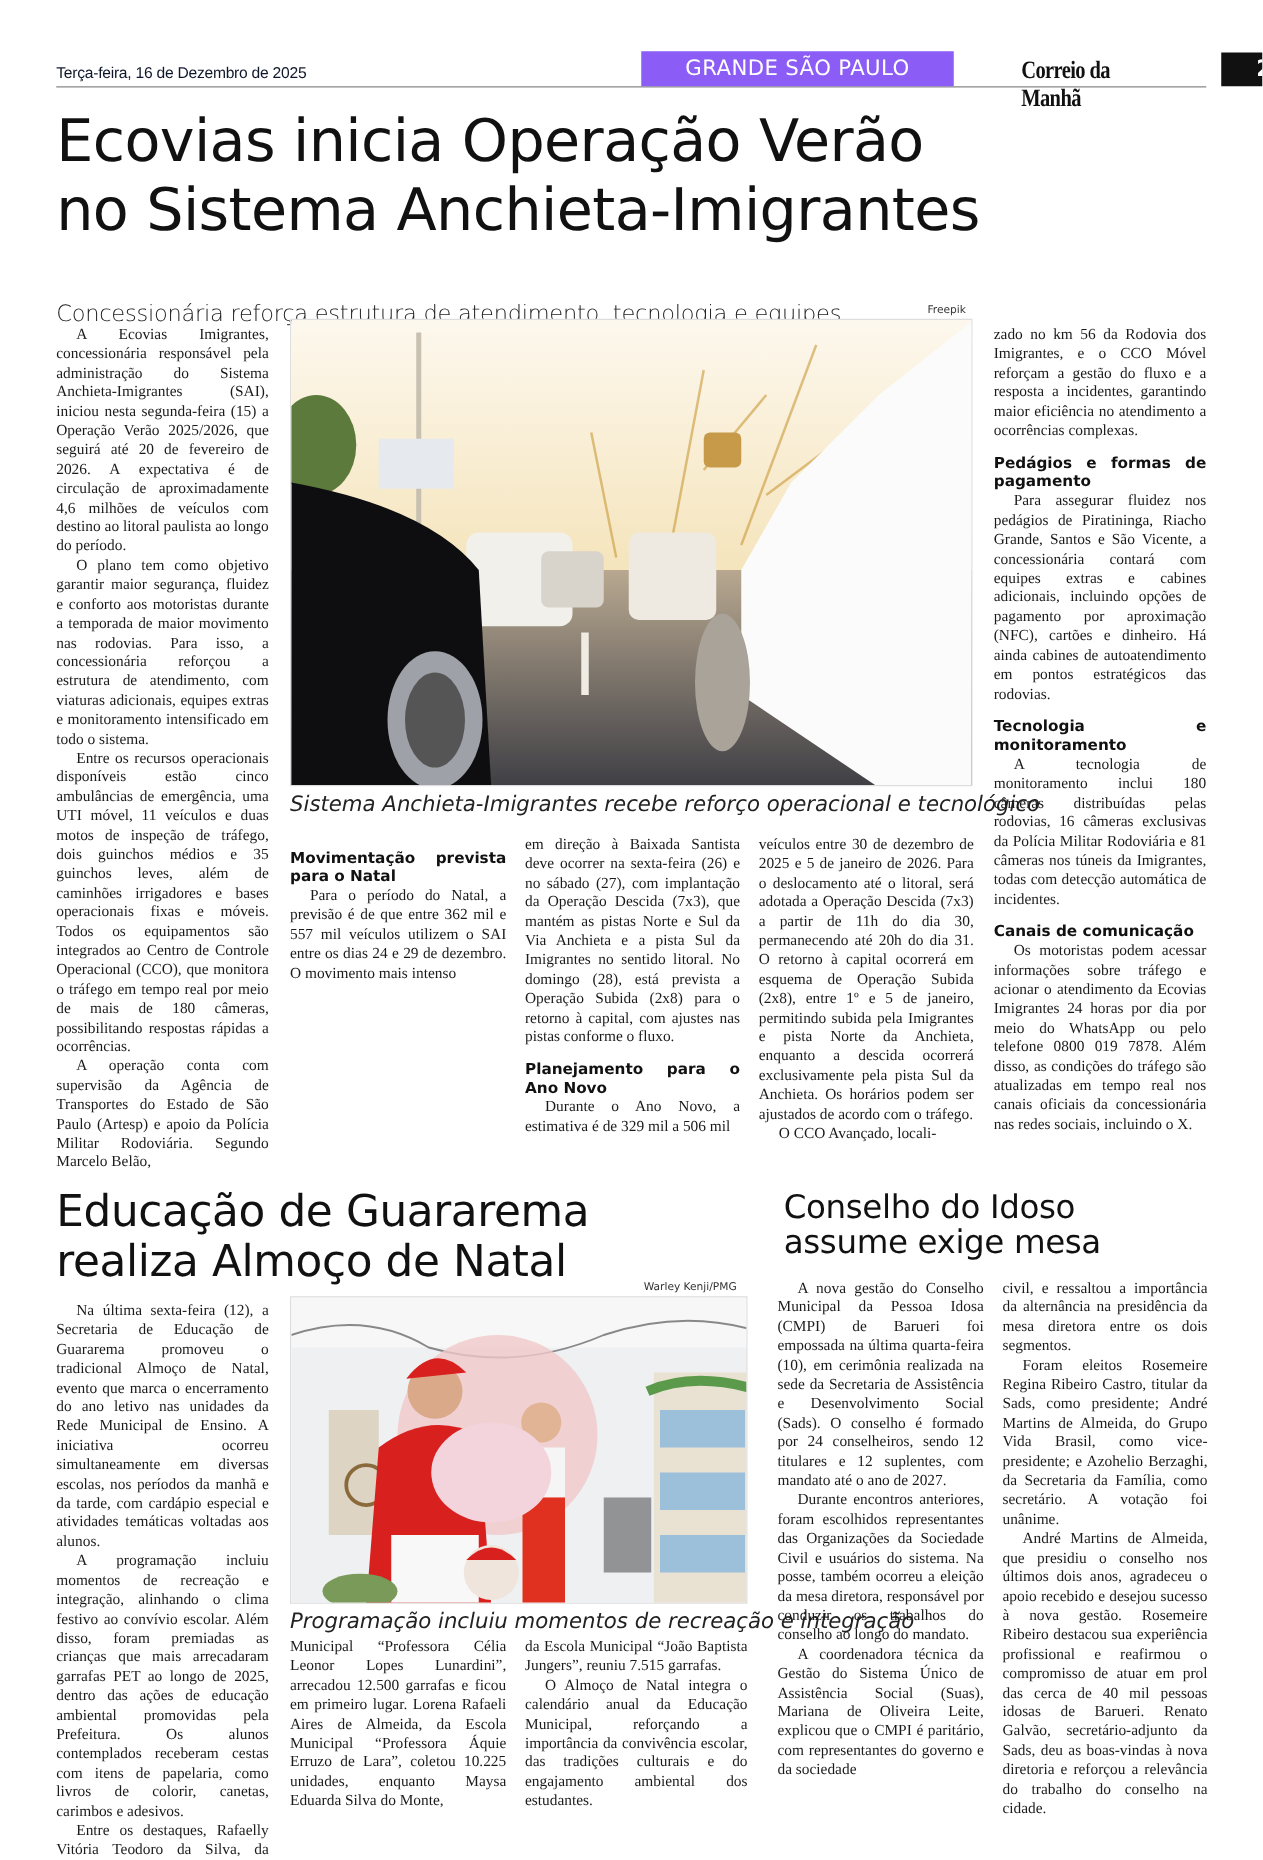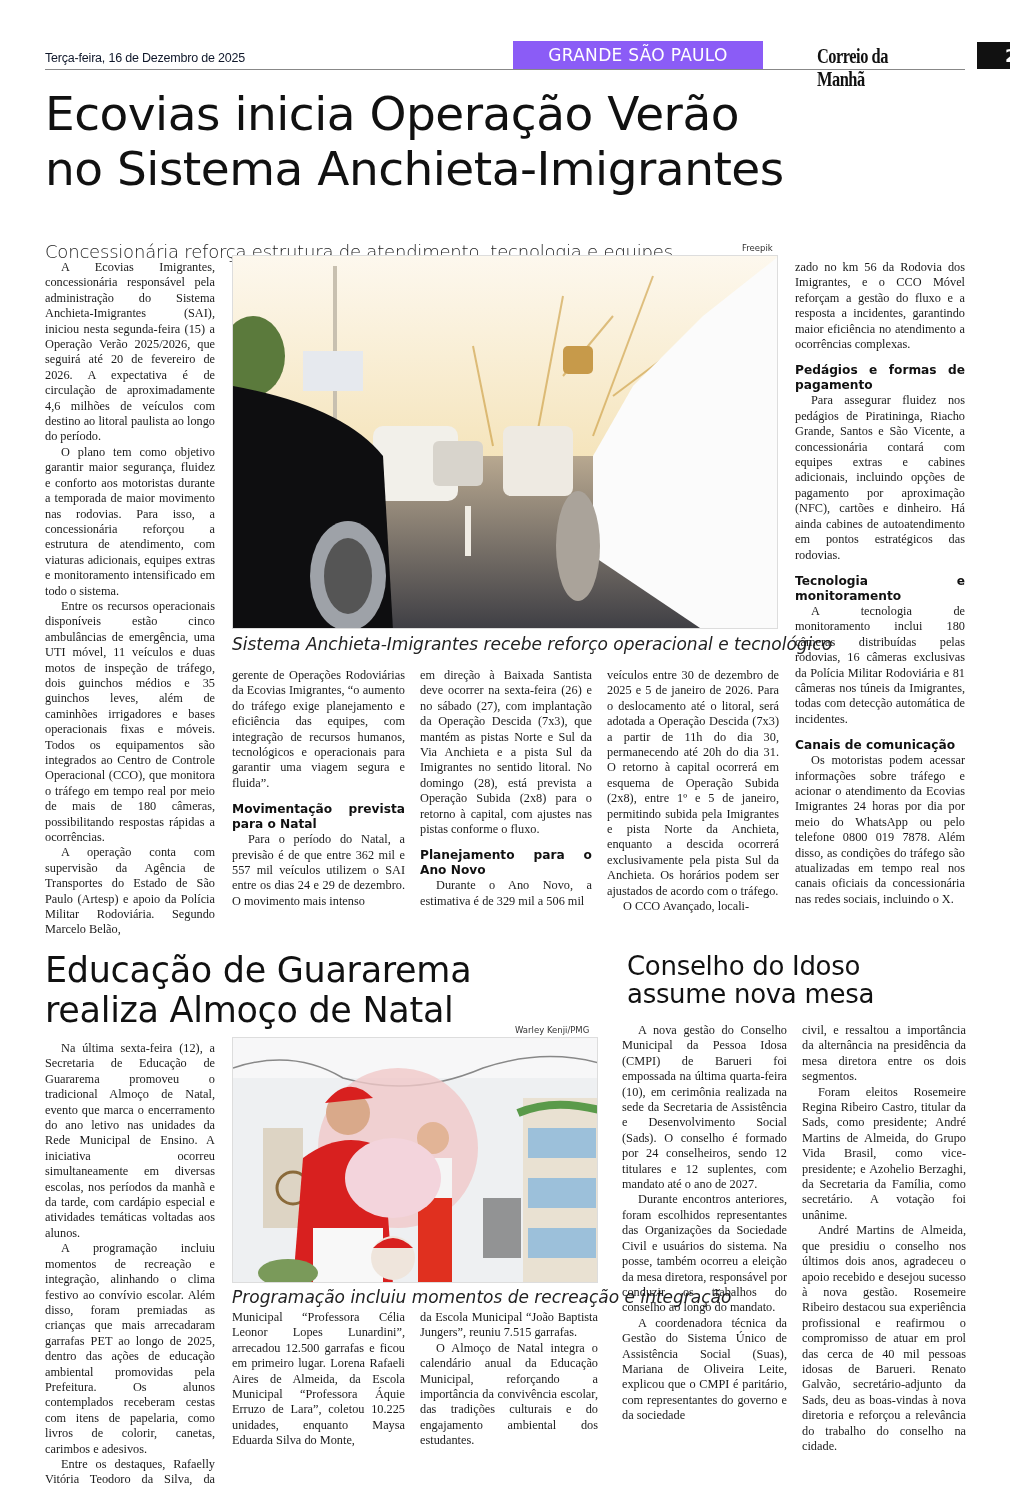--- a/index.html
+++ b/index.html
@@ -80,21 +80,20 @@
 <span class="caption" style="left:232px; top:634px;">Sistema Anchieta-Imigrantes recebe reforço operacional e tecnológico</span>
 
 <div class="col" style="left:45px; top:260px; width:170px;">
   <p>A Ecovias Imigrantes, concessionária responsável pela administração do Sistema Anchieta-Imigrantes (SAI), iniciou nesta segunda-feira (15) a Operação Verão 2025/2026, que seguirá até 20 de fevereiro de 2026. A expectativa é de circulação de aproximadamente 4,6 milhões de veículos com destino ao litoral paulista ao longo do período.</p>
   <p>O plano tem como objetivo garantir maior segurança, fluidez e conforto aos motoristas durante a temporada de maior movimento nas rodovias. Para isso, a concessionária reforçou a estrutura de atendimento, com viaturas adicionais, equipes extras e monitoramento intensificado em todo o sistema.</p>
   <p>Entre os recursos operacionais disponíveis estão cinco ambulâncias de emergência, uma UTI móvel, 11 veículos e duas motos de inspeção de tráfego, dois guinchos médios e 35 guinchos leves, além de caminhões irrigadores e bases operacionais fixas e móveis. Todos os equipamentos são integrados ao Centro de Controle Operacional (CCO), que monitora o tráfego em tempo real por meio de mais de 180 câmeras, possibilitando respostas rápidas a ocorrências.</p>
   <p>A operação conta com supervisão da Agência de Transportes do Estado de São Paulo (Artesp) e apoio da Polícia Militar Rodoviária. Segundo Marcelo Belão,</p>
 </div>
 
 <div class="col" style="left:232px; top:668px; width:173px;">
-  <p class="noind">gerente de Operações Rodoviárias da Ecovias Imigrantes, “o aumento do tráfego exige planejamento e eficiência das equipes, com integração de recursos humanos, tecnológicos e operacionais para garantir uma viagem segura e fluida”.</p>
   <h4>Movimentação prevista para o Natal</h4>
   <p>Para o período do Natal, a previsão é de que entre 362 mil e 557 mil veículos utilizem o SAI entre os dias 24 e 29 de dezembro. O movimento mais intenso</p>
 </div>
 
 <div class="col" style="left:420px; top:668px; width:172px;">
   <p class="noind">em direção à Baixada Santista deve ocorrer na sexta-feira (26) e no sábado (27), com implantação da Operação Descida (7x3), que mantém as pistas Norte e Sul da Via Anchieta e a pista Sul da Imigrantes no sentido litoral. No domingo (28), está prevista a Operação Subida (2x8) para o retorno à capital, com ajustes nas pistas conforme o fluxo.</p>
   <h4>Planejamento para o Ano Novo</h4>
   <p>Durante o Ano Novo, a estimativa é de 329 mil a 506 mil</p>
 </div>
 
@@ -156,21 +155,21 @@
 <div class="col" style="left:232px; top:1310px; width:173px;">
   <p class="noind">Municipal “Professora Célia Leonor Lopes Lunardini”, arrecadou 12.500 garrafas e ficou em primeiro lugar. Lorena Rafaeli Aires de Almeida, da Escola Municipal “Professora Áquie Erruzo de Lara”, coletou 10.225 unidades, enquanto Maysa Eduarda Silva do Monte,</p>
 </div>
 <div class="col" style="left:420px; top:1310px; width:178px;">
   <p class="noind">da Escola Municipal “João Baptista Jungers”, reuniu 7.515 garrafas.</p>
   <p>O Almoço de Natal integra o calendário anual da Educação Municipal, reforçando a importância da convivência escolar, das tradições culturais e do engajamento ambiental dos estudantes.</p>
 </div>
 
 <div class="h2" style="left:627px; top:952px; font-size:26px; line-height:28px;">
   <div>Conselho do Idoso</div>
-  <div>assume nova mesa</div>
+  <div>assume exige mesa</div>
 </div>
 
 <div class="col" style="left:622px; top:1023px; width:165px;">
   <p>A nova gestão do Conselho Municipal da Pessoa Idosa (CMPI) de Barueri foi empossada na última quarta-feira (10), em cerimônia realizada na sede da Secretaria de Assistência e Desenvolvimento Social (Sads). O conselho é formado por 24 conselheiros, sendo 12 titulares e 12 suplentes, com mandato até o ano de 2027.</p>
   <p>Durante encontros anteriores, foram escolhidos representantes das Organizações da Sociedade Civil e usuários do sistema. Na posse, também ocorreu a eleição da mesa diretora, responsável por conduzir os trabalhos do conselho ao longo do mandato.</p>
   <p>A coordenadora técnica da Gestão do Sistema Único de Assistência Social (Suas), Mariana de Oliveira Leite, explicou que o CMPI é paritário, com representantes do governo e da sociedade</p>
 </div>
 <div class="col" style="left:802px; top:1023px; width:164px;">
   <p class="noind">civil, e ressaltou a importância da alternância na presidência da mesa diretora entre os dois segmentos.</p>
   <p>Foram eleitos Rosemeire Regina Ribeiro Castro, titular da Sads, como presidente; André Martins de Almeida, do Grupo Vida Brasil, como vice-presidente; e Azohelio Berzaghi, da Secretaria da Família, como secretário. A votação foi unânime.</p>

